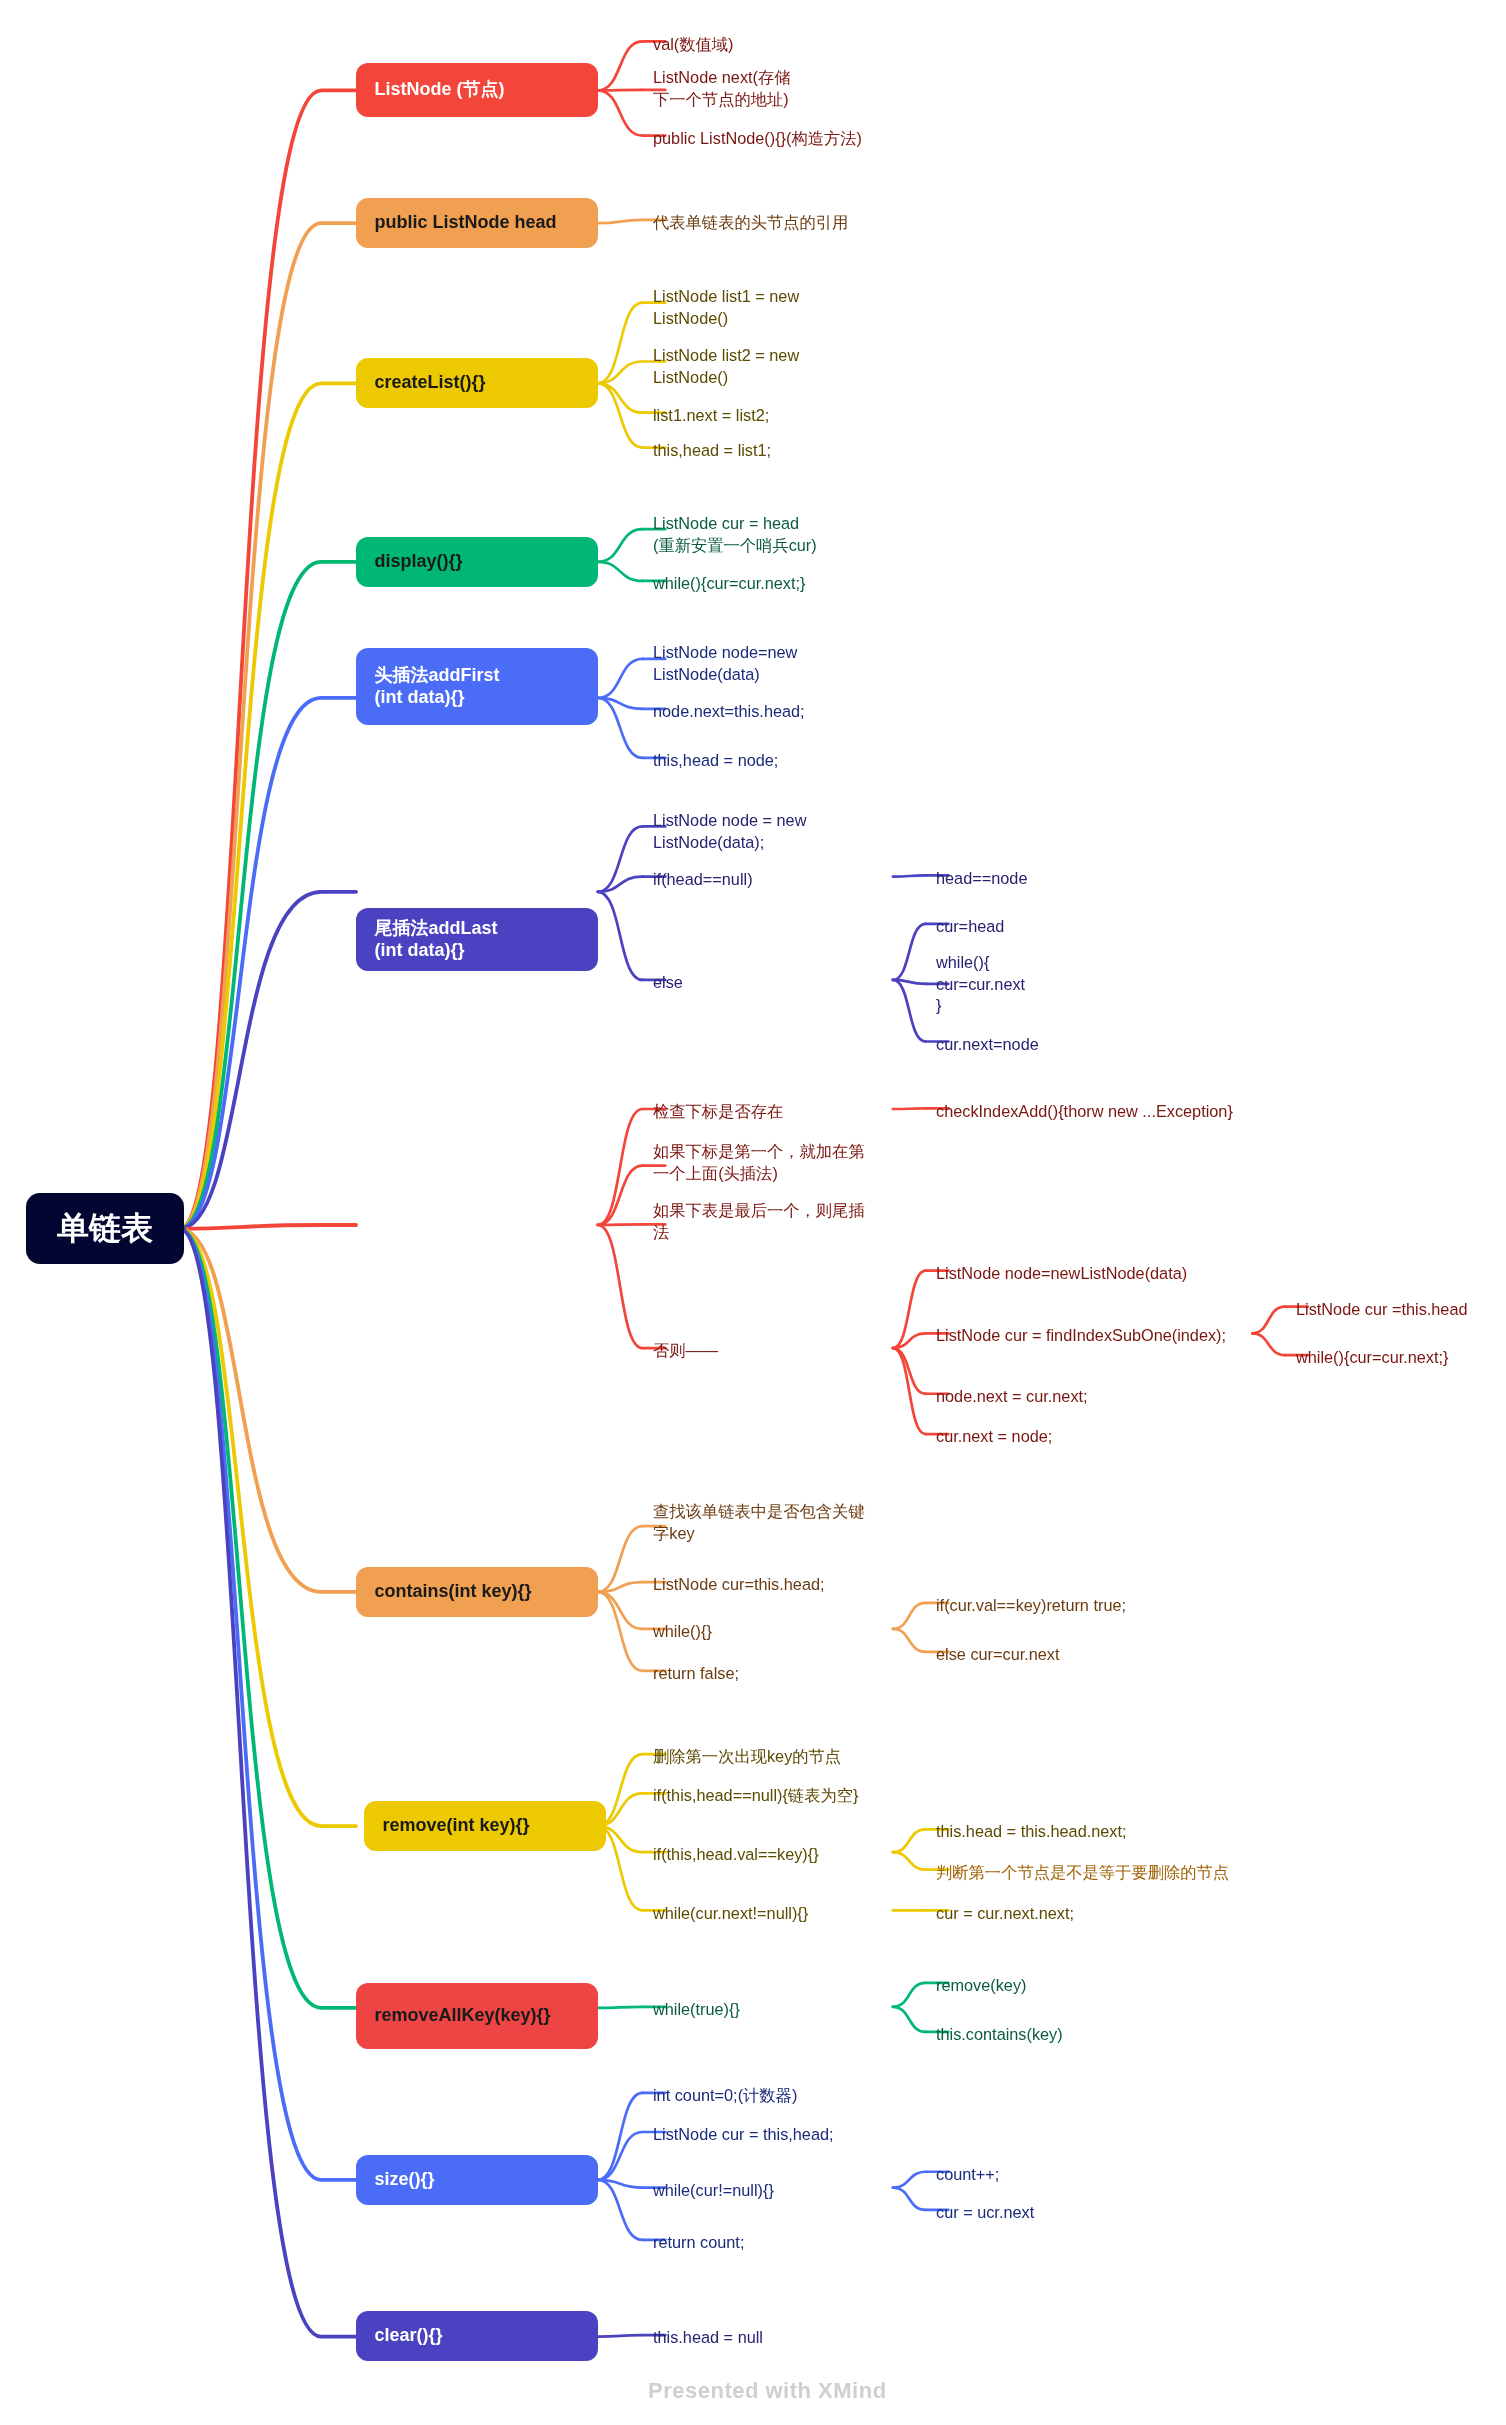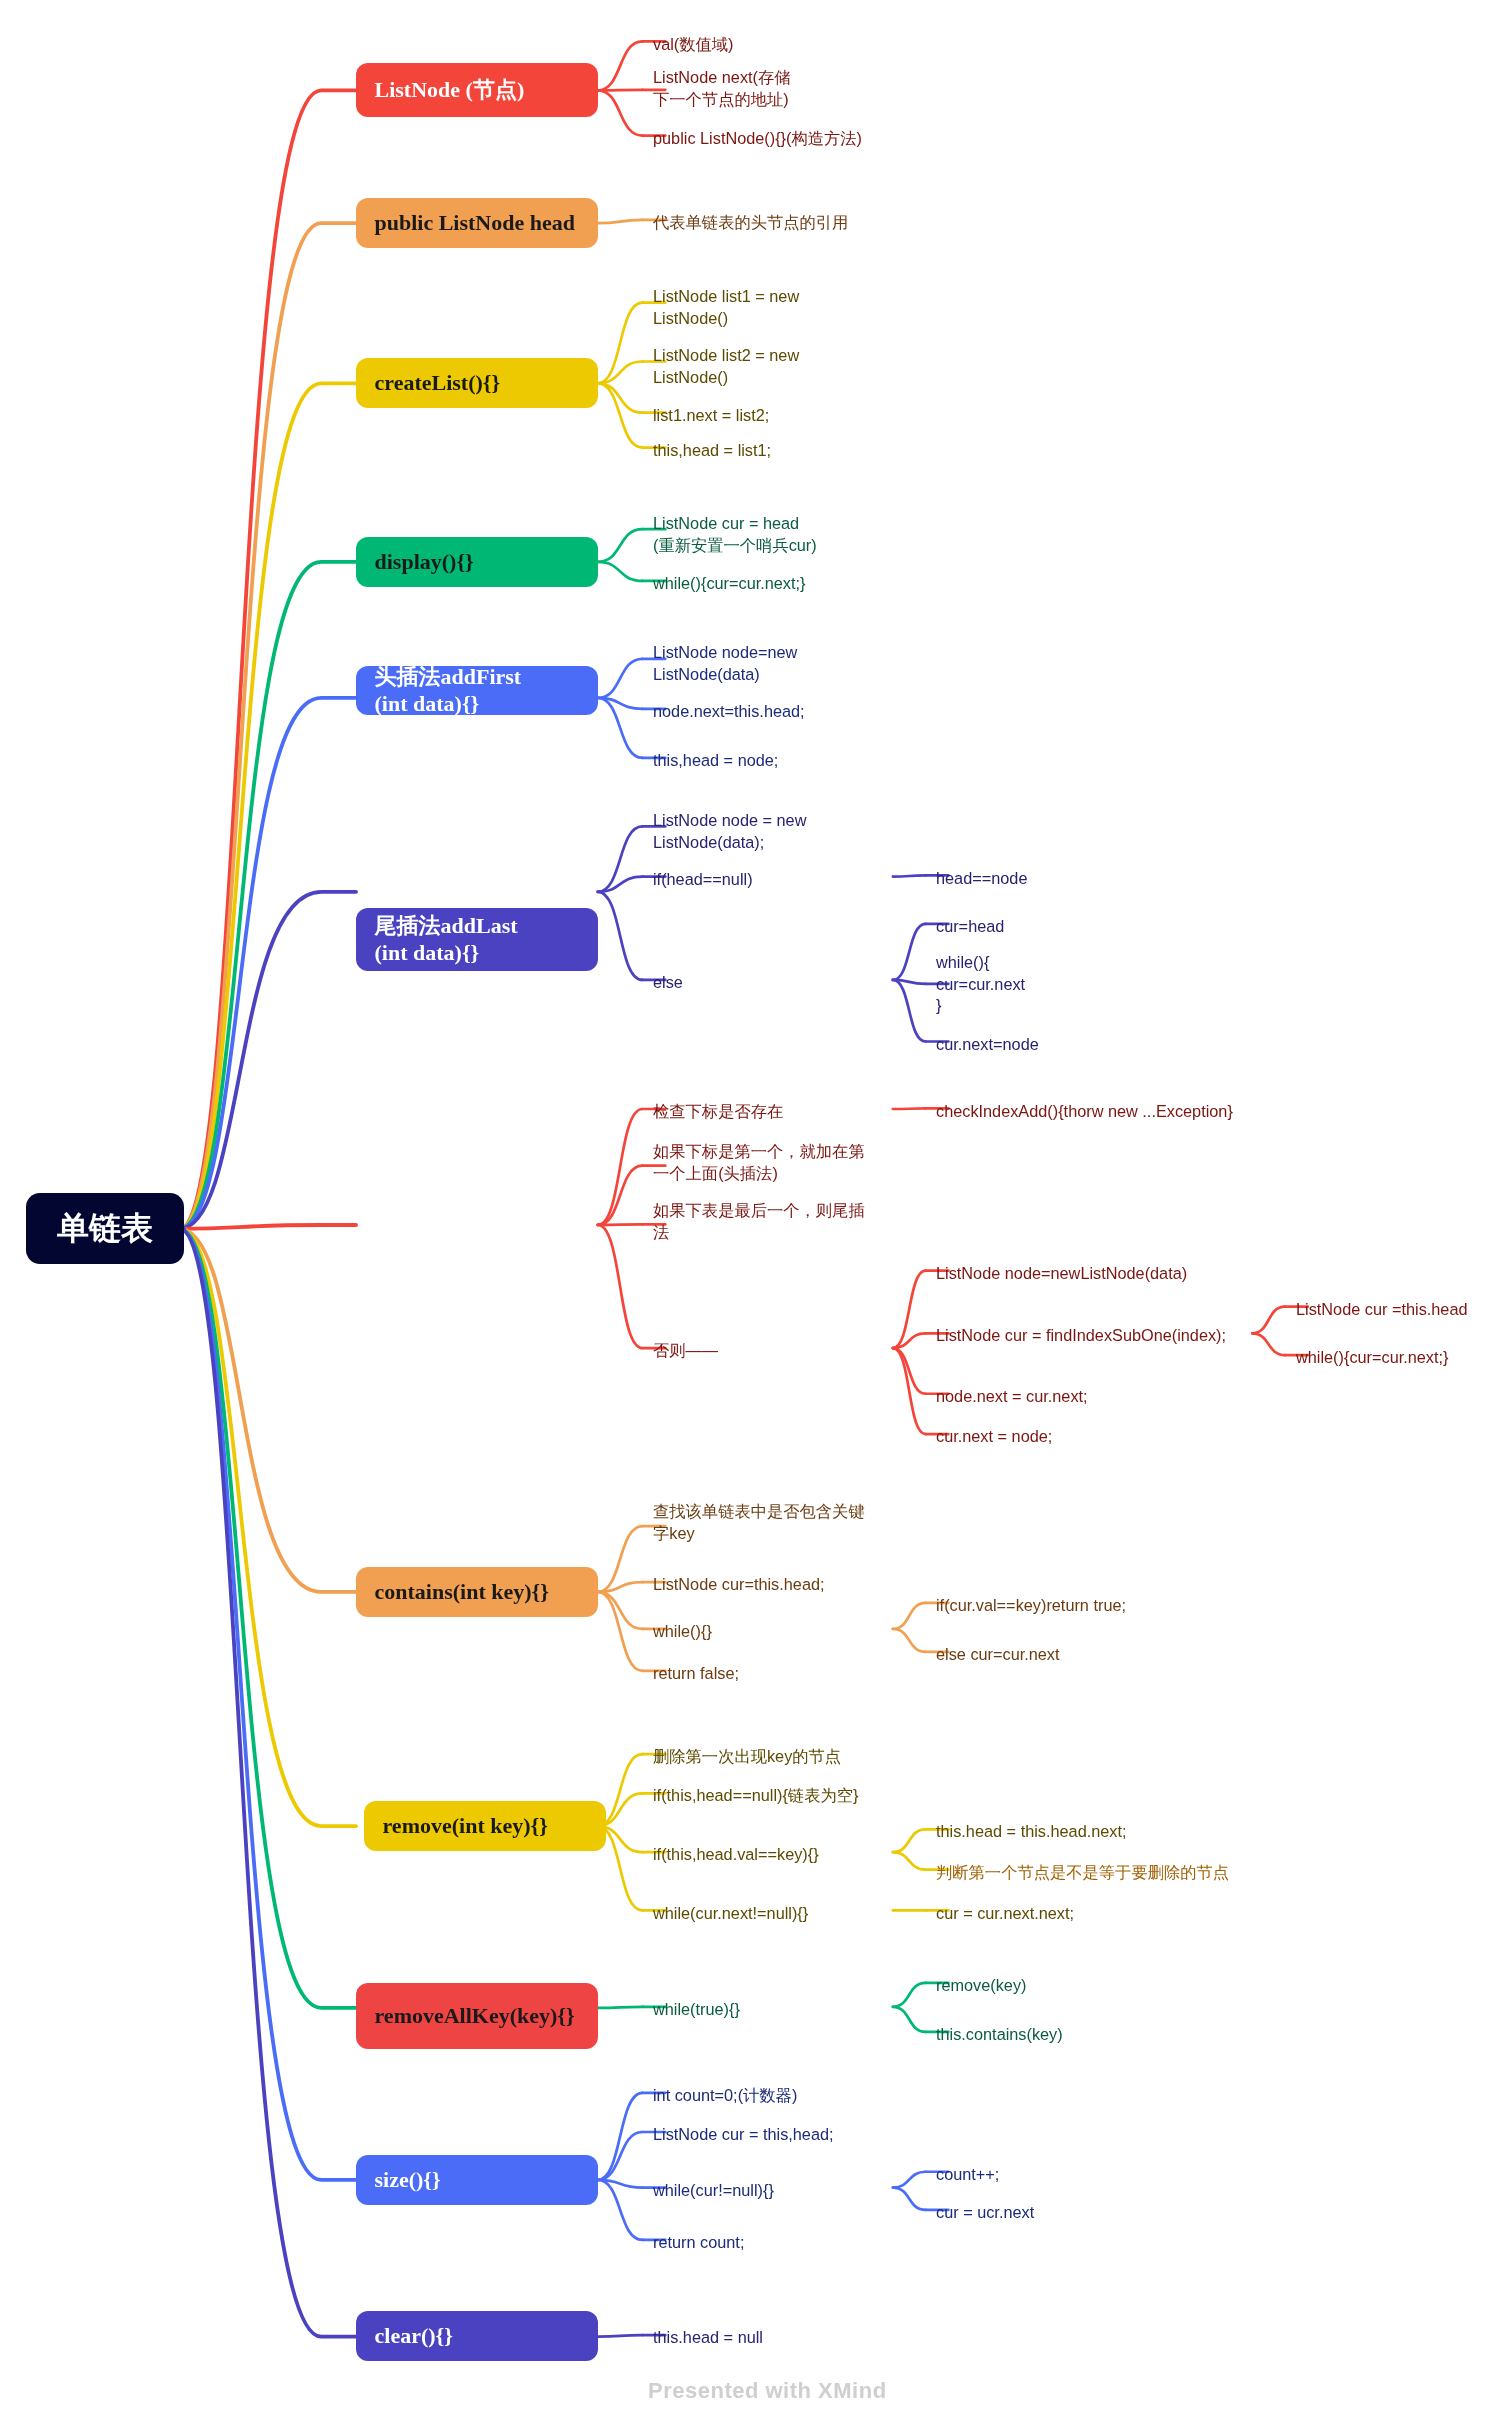--- a/index.html
+++ b/index.html
@@ -4,21 +4,21 @@
 <title>单链表 XMind</title>
 <style>
   html,body{margin:0;padding:0;background:#ffffff;}
   body{font-family:"Liberation Sans","DejaVu Sans",sans-serif;}
   #canvas{position:relative;width:1507px;height:2426px;background:#fff;overflow:hidden;}
   #wires{position:absolute;left:0;top:0;width:1507px;height:2426px;pointer-events:none;}
   .node{position:absolute;box-sizing:border-box;border-radius:12px;
         display:flex;align-items:center;padding:0 18.5px;
         font-weight:bold;line-height:1.22;white-space:pre-line;}
   .root{background:#020631;color:#ffffff;font-size:32px;border-radius:14px;}
-  .topic{color:#ffffff;font-size:22px;font-family:Liberation Serif, serif;}
+  .topic{color:#ffffff;font-size:18px;}
   .topic.dark-text{color:#1a1a1a;}
   .leaf{position:absolute;font-size:16.3px;line-height:1.32;white-space:pre-line;font-weight:400;}
   .footer{position:absolute;color:#cfcfcf;font-size:22px;font-weight:bold;letter-spacing:0.5px;}
 </style>
 </head>
 <body>
 
 <div id="canvas">
   <svg id="wires" viewBox="0 0 2768 4456" xmlns="http://www.w3.org/2000/svg">
       <path d="M338,2257 L330,2257 C450,2257 430,166 590,166 L654,166" stroke="#f4453a" stroke-width="7" fill="none" stroke-linecap="round"></path>
@@ -160,21 +160,21 @@
   <div class="leaf" style="left:653px; top:345px; color:#5c4a00;">ListNode list2 = new
 ListNode()</div>
   <div class="leaf" style="left:653px; top:405px; color:#5c4a00;">list1.next = list2;</div>
   <div class="leaf" style="left:653px; top:440px; color:#5c4a00;">this,head = list1;</div>
 
   <div class="node topic dark-text" style="left:356px; top:537px; width:242px; height:50px; background:#00b874;">display(){}</div>
   <div class="leaf" style="left:653px; top:513px; color:#0a5c3c;">ListNode cur = head
 (重新安置一个哨兵cur)</div>
   <div class="leaf" style="left:653px; top:573px; color:#0a5c3c;">while(){cur=cur.next;}</div>
 
-  <div class="node topic" style="left:356px; top:666px; width:242px; height:49px; background:#4a6cf7; color:#ffffff;">头插法addFirst
+  <div class="node topic" style="left:356px; top:648px; width:242px; height:77px; background:#4a6cf7; color:#ffffff;">头插法addFirst
 (int data){}</div>
   <div class="leaf" style="left:653px; top:642px; color:#1b2a7a;">ListNode node=new
 ListNode(data)</div>
   <div class="leaf" style="left:653px; top:701px; color:#1b2a7a;">node.next=this.head;</div>
   <div class="leaf" style="left:653px; top:750px; color:#1b2a7a;">this,head = node;</div>
 
   <div class="node topic" style="left:356px; top:860px; width:242px; height:63px; background:#4a42c0; color:#ffffff;margin-top:48px;">尾插法addLast
 (int data){}</div>
   <div class="leaf" style="left:653px; top:810px; color:#262270;">ListNode node = new
 ListNode(data);</div>

